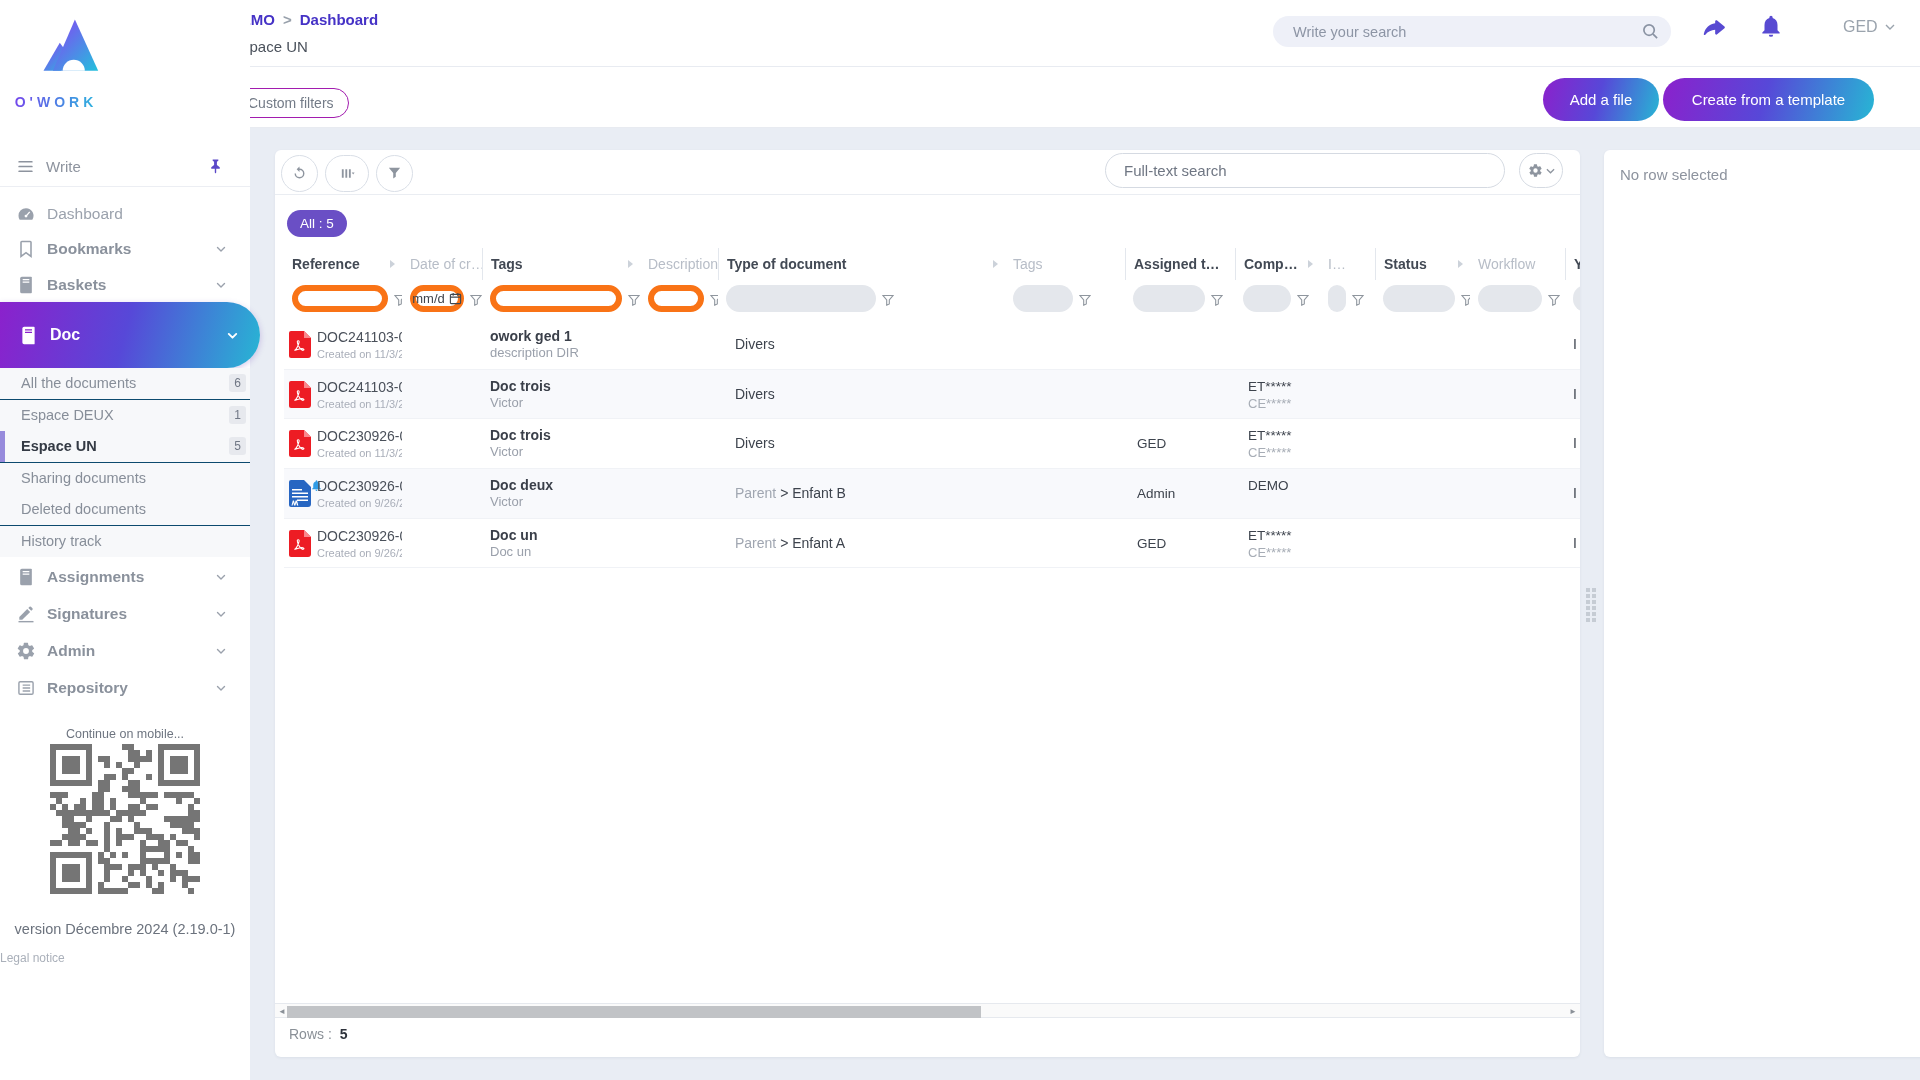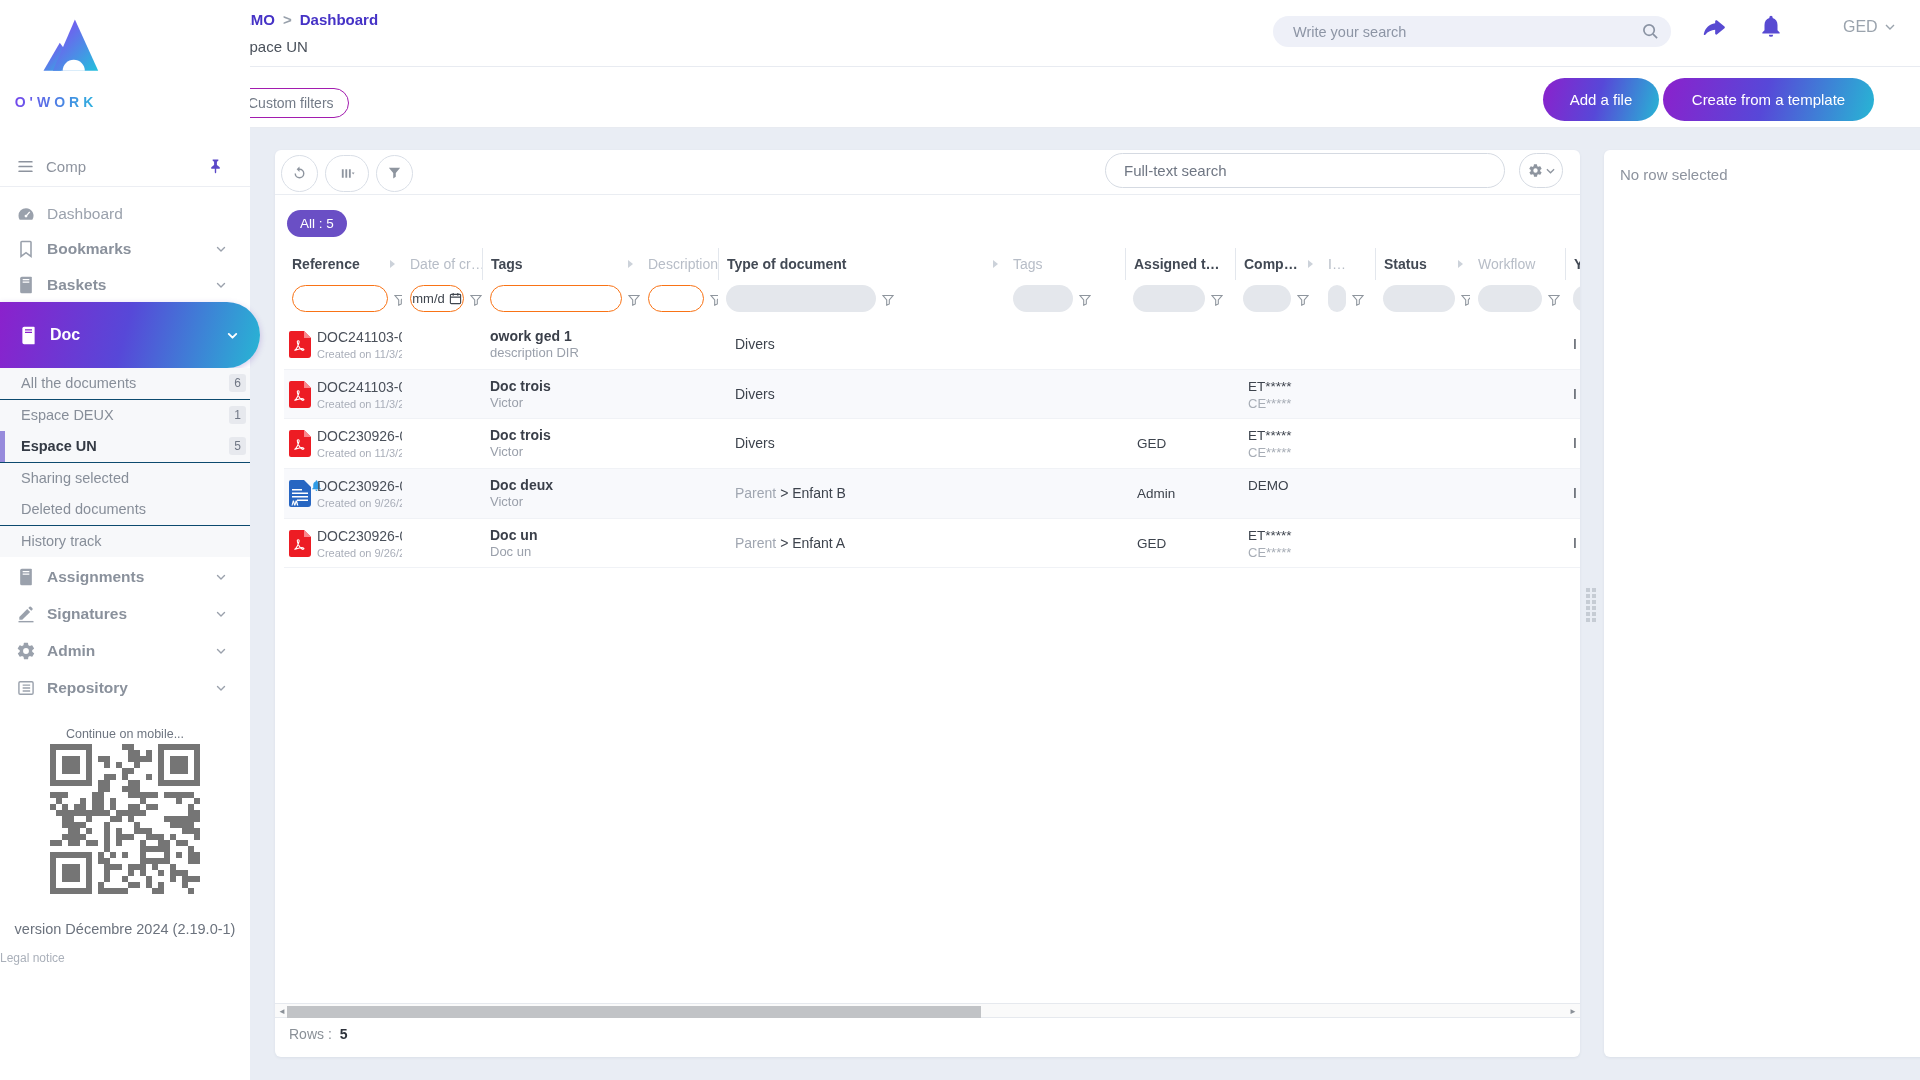--- a/index.html
+++ b/index.html
@@ -95,21 +95,21 @@
 
   .thead { position:absolute; left:9px; top:98px; display:flex; height:32px; }
   .th { display:flex; align-items:center; padding-left:8px; font-size:14px; font-weight:bold; color:#424954; overflow:hidden; white-space:nowrap; cursor:pointer; }
   .th.muted { font-weight:normal; color:#b7bdc7; }
   .th.sep { border-left:1px solid #e3e7ed; }
   .sort-arr { width:0; height:0; border-left:5px solid #ccd2da; border-top:4.5px solid transparent; border-bottom:4.5px solid transparent; margin-left:auto; margin-right:7px; flex:none; }
 
   .frow { position:absolute; left:9px; top:132px; display:flex; height:32px; }
   .fcell { display:flex; align-items:center; gap:6px; padding-left:8px; overflow:hidden; white-space:nowrap; }
   .fpill { height:27px; border-radius:14px; flex:none; cursor:text; }
-  .fpill.outline { background:#fff; border:1px solid #f97316; }
+  .fpill.outline { background:#fff; border:6px solid #f97316; }
   .fpill.filled { background:#e4e7ec; cursor:default; }
   .fpill.datep { display:flex; align-items:center; justify-content:center; gap:4px; font-size:13px; color:#3f454e; }
   .fun-s { width:12px; height:12px; flex:none; color:#8f969e; cursor:pointer; }
 
   .tbody { position:absolute; left:9px; top:170px; }
   .trow { display:flex; height:49.7px; border-bottom:1px solid #f0f2f6; cursor:pointer; }
   .trow.alt { background:#f8f9fc; }
   .td { position:relative; overflow:hidden; white-space:nowrap; flex:none; }
   .td .fileico { position:absolute; left:5px; top:11px; }
   .td .bellico { position:absolute; left:26px; top:9px; width:13px; height:13px; color:#2e9be6; }
@@ -209,21 +209,21 @@
       <polygon points="6,96 34,48 52,72 36,96" fill="url(#lg)"></polygon>
       <polygon points="22,96 60,8 100,96" fill="url(#lg)"></polygon>
       <path d="M39 96 A 19 19 0 0 1 77 96 Z" fill="#fff"></path>
     </svg>
     <div class="logo-text">O'WORK</div>
 
     <div class="menu-row">
       <span class="ham"><svg viewBox="0 0 24 24" fill="none" stroke="#8d939e" stroke-width="2.2" stroke-linecap="round">
             <path d="M4 6h16M4 12h16M4 18h16"></path>
           </svg></span>
-      <span class="lbl">Comp</span>
+      <span class="lbl">Write</span>
       <span class="pin"><svg viewBox="0 0 24 24" fill="currentColor">
             <path d="M8 2h8v2l-2 1.2V10l4 3v2h-5v5.5l-1 1.5-1-1.5V15H6v-2l4-3V5.2L8 4z"></path>
           </svg></span>
     </div>
     <div class="side-div"></div>
 
     <div id="side-top">
         <div class="srow">
           <span class="ico">
             <svg viewBox="0 0 24 24">
@@ -279,21 +279,21 @@
         </div>
         <div class="drow">
           <span class="lbl">Espace DEUX</span>
           <span class="badge">1</span>
         </div>
         <div class="drow active divider">
           <span class="lbl">Espace UN</span>
           <span class="badge">5</span>
         </div>
         <div class="drow">
-          <span class="lbl">Sharing selected</span>
+          <span class="lbl">Sharing documents</span>
         </div>
         <div class="drow divider">
           <span class="lbl">Deleted documents</span>
         </div>
         <div class="drow">
           <span class="lbl">History track</span>
         </div>
       </div>
     <div id="side-bottom">
         <div class="srow bold">

